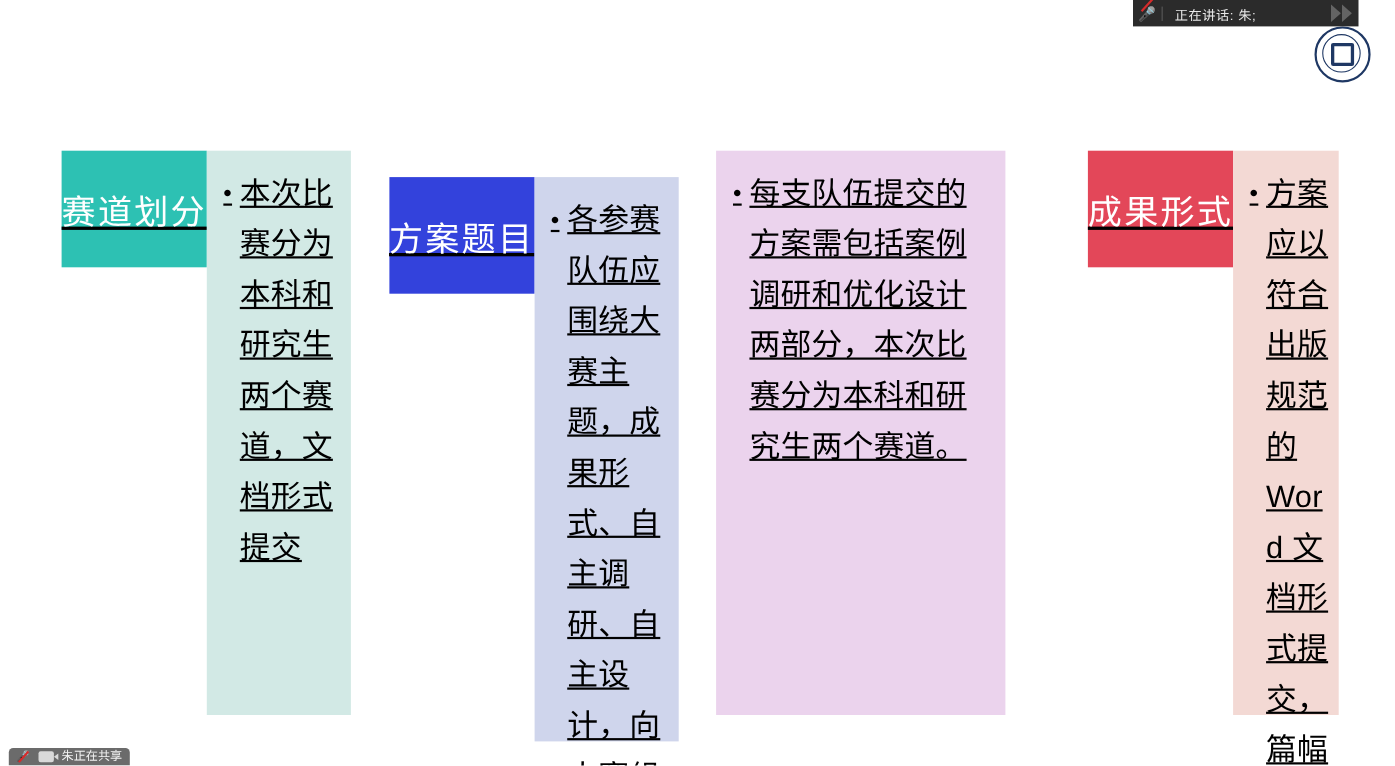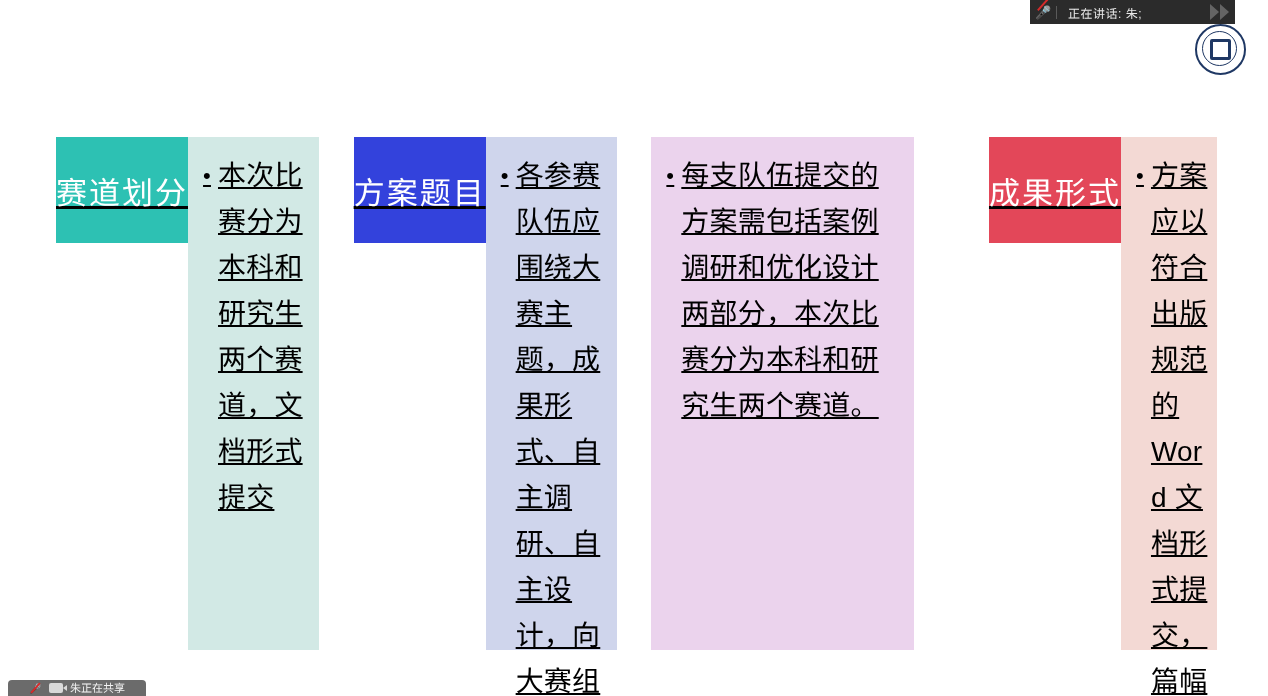--- a/index.html
+++ b/index.html
@@ -230,35 +230,35 @@
     line-height: 46px;
     color: #000000;
   }
   .bullet-text {
     flex: 1 1 auto;
     word-break: break-all;
   }
 
   
   .card-1 { height: 513px; }
-  .card-2 { height: 513px; }
+  .card-2 { height: 513px; margin-top: 24px; }
   .card-3 { height: 513px; }
   .card-4 { height: 513px; }
 
   
   .meeting-toolbar {
     position: absolute;
     left: 8px;
     bottom: 0;
     height: 16px;
     background: #6b6b6b;
     border-radius: 4px 4px 0 0;
     display: flex;
     align-items: center;
-    padding: 0 21px;
+    padding: 0 7px;
     gap: 7px;
     overflow: hidden;
     z-index: 30;
   }
   .tb-icon {
     position: relative;
     width: 13px;
     height: 13px;
     display: flex;
     align-items: center;

